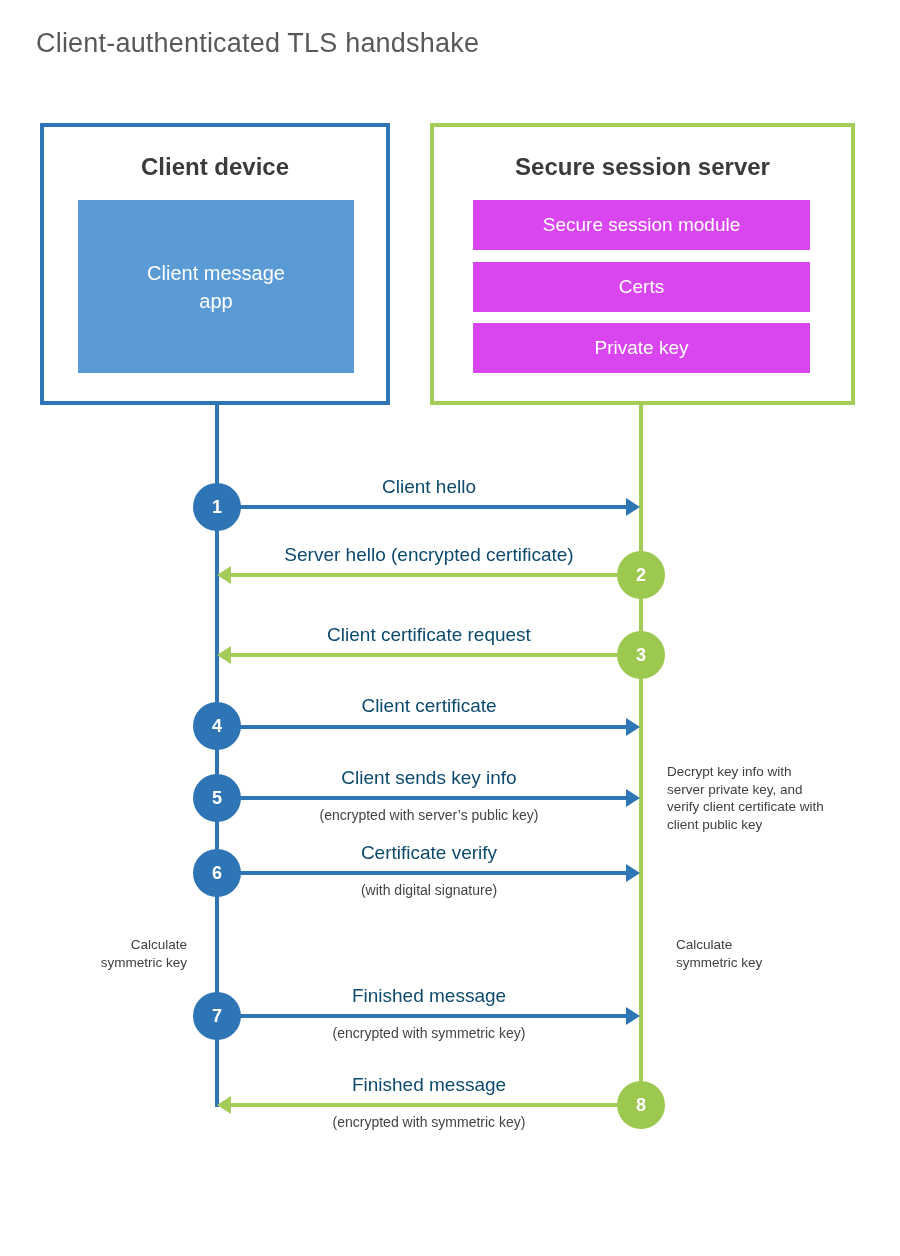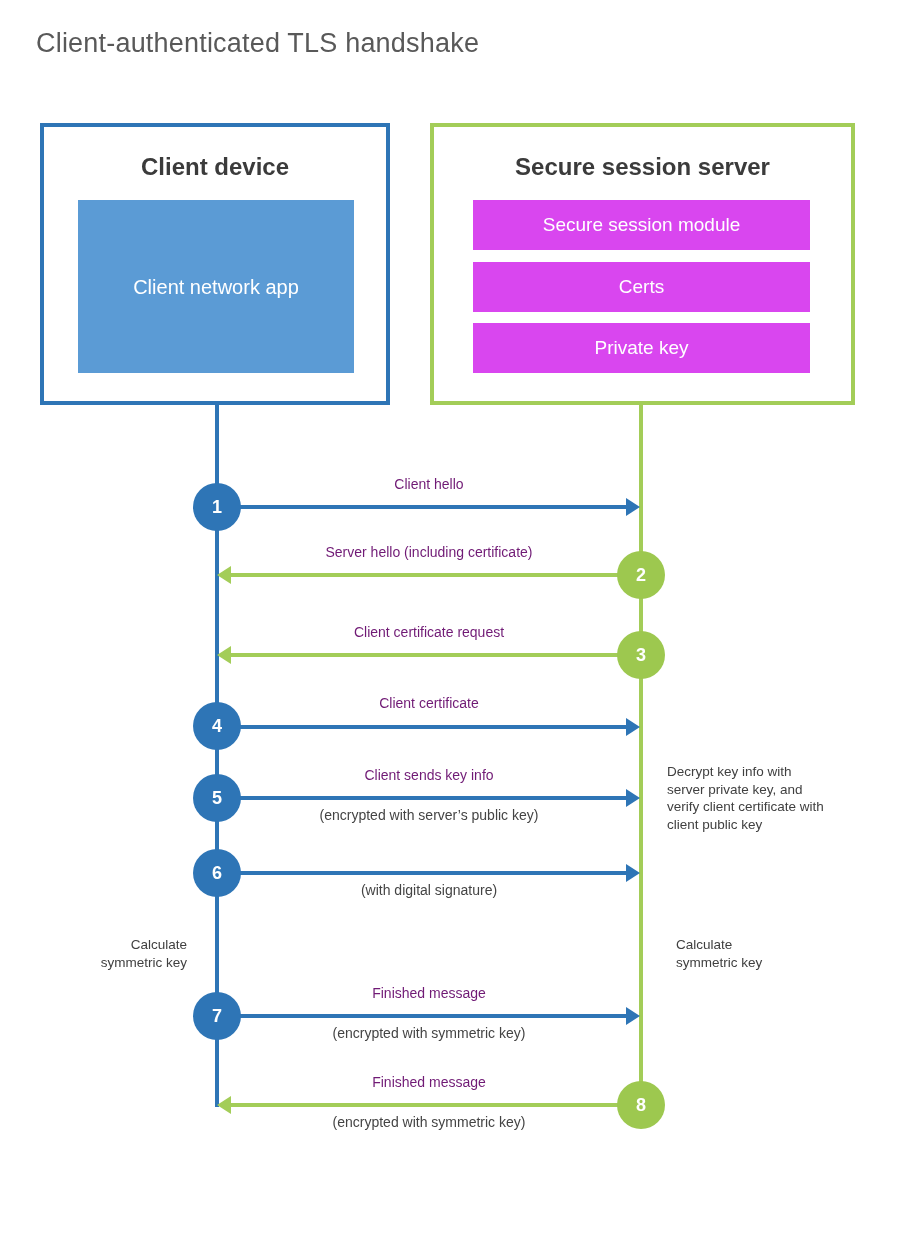--- a/index.html
+++ b/index.html
@@ -49,21 +49,21 @@
   .circle {
     width:48px; height:48px; border-radius:50%; color:#ffffff;
     font-size:18px; font-weight:bold; text-align:center; line-height:48px;
   }
   .blue-circle { left:193px; background:#2e75b6; }
   .green-circle { left:617px; background:#9dc84f; }
   .c-1 { top:483px; } .c-2 { top:551px; } .c-3 { top:631px; } .c-4 { top:702px; }
   .c-5 { top:774px; } .c-6 { top:849px; } .c-7 { top:992px; } .c-8 { top:1081px; }
 
   
-  .msg-label { left:227px; width:404px; text-align:center; font-size:14px; color:#701a75; }
+  .msg-label { left:227px; width:404px; text-align:center; font-size:19px; color:#0c4a6e; }
   .l-1 { top:476px; } .l-2 { top:544px; } .l-3 { top:624px; } .l-4 { top:695px; }
   .l-5 { top:767px; } .l-6 { top:842px; } .l-7 { top:985px; } .l-8 { top:1074px; }
   .msg-sub { left:227px; width:404px; text-align:center; font-size:14px; color:#444444; }
   .s-5 { top:807px; } .s-6 { top:882px; } .s-7 { top:1025px; } .s-8 { top:1114px; }
 
   
   .side-note { font-size:13.5px; line-height:17.5px; color:#404040; }
   .server-note { left:667px; top:763px; width:164px; text-align:left; }
   .calc-left  { left:77px;  top:936px; width:110px; text-align:right; }
   .calc-right { left:676px; top:936px; width:110px; text-align:left; }
@@ -72,40 +72,40 @@
 <body>
 
 <div class="canvas">
 
   <div class="abs page-title">Client-authenticated TLS handshake</div>
 
   <div class="abs actor-box client-box">
     <div class="actor-title">Client device</div>
   </div>
   <div class="abs client-app">
-    <span>Client network app</span>
+    <span>Client message app</span>
   </div>
 
   <div class="abs actor-box server-box">
     <div class="actor-title">Secure session server</div>
   </div>
   <div class="abs module-bar bar-1">Secure session module</div>
   <div class="abs module-bar bar-2">Certs</div>
   <div class="abs module-bar bar-3">Private key</div>
 
   <div class="abs lifeline client-lifeline"></div>
   <div class="abs lifeline server-lifeline"></div>
 
   <div class="abs msg-label l-1">Client hello</div>
   <div class="abs arrow blue-arrow a-1">
       <i></i>
     </div>
   <div class="abs circle blue-circle c-1">1</div>
 
-  <div class="abs msg-label l-2">Server hello (including certificate)</div>
+  <div class="abs msg-label l-2">Server hello (encrypted certificate)</div>
   <div class="abs arrow green-arrow a-2">
       <i></i>
     </div>
   <div class="abs circle green-circle c-2">2</div>
 
   <div class="abs msg-label l-3">Client certificate request</div>
   <div class="abs arrow green-arrow a-3">
       <i></i>
     </div>
   <div class="abs circle green-circle c-3">3</div>
@@ -116,20 +116,21 @@
     </div>
   <div class="abs circle blue-circle c-4">4</div>
 
   <div class="abs msg-label l-5">Client sends key info</div>
   <div class="abs arrow blue-arrow a-5">
       <i></i>
     </div>
   <div class="abs circle blue-circle c-5">5</div>
   <div class="abs msg-sub s-5">(encrypted with server’s public key)</div>
 
+  <div class="abs msg-label l-6">Certificate verify</div>
   <div class="abs arrow blue-arrow a-6">
       <i></i>
     </div>
   <div class="abs circle blue-circle c-6">6</div>
   <div class="abs msg-sub s-6">(with digital signature)</div>
 
   <div class="abs side-note server-note">Decrypt key info with server private key, and verify client certificate with client public key</div>
   <div class="abs side-note calc-left">Calculate symmetric key</div>
   <div class="abs side-note calc-right">Calculate symmetric key</div>
 

